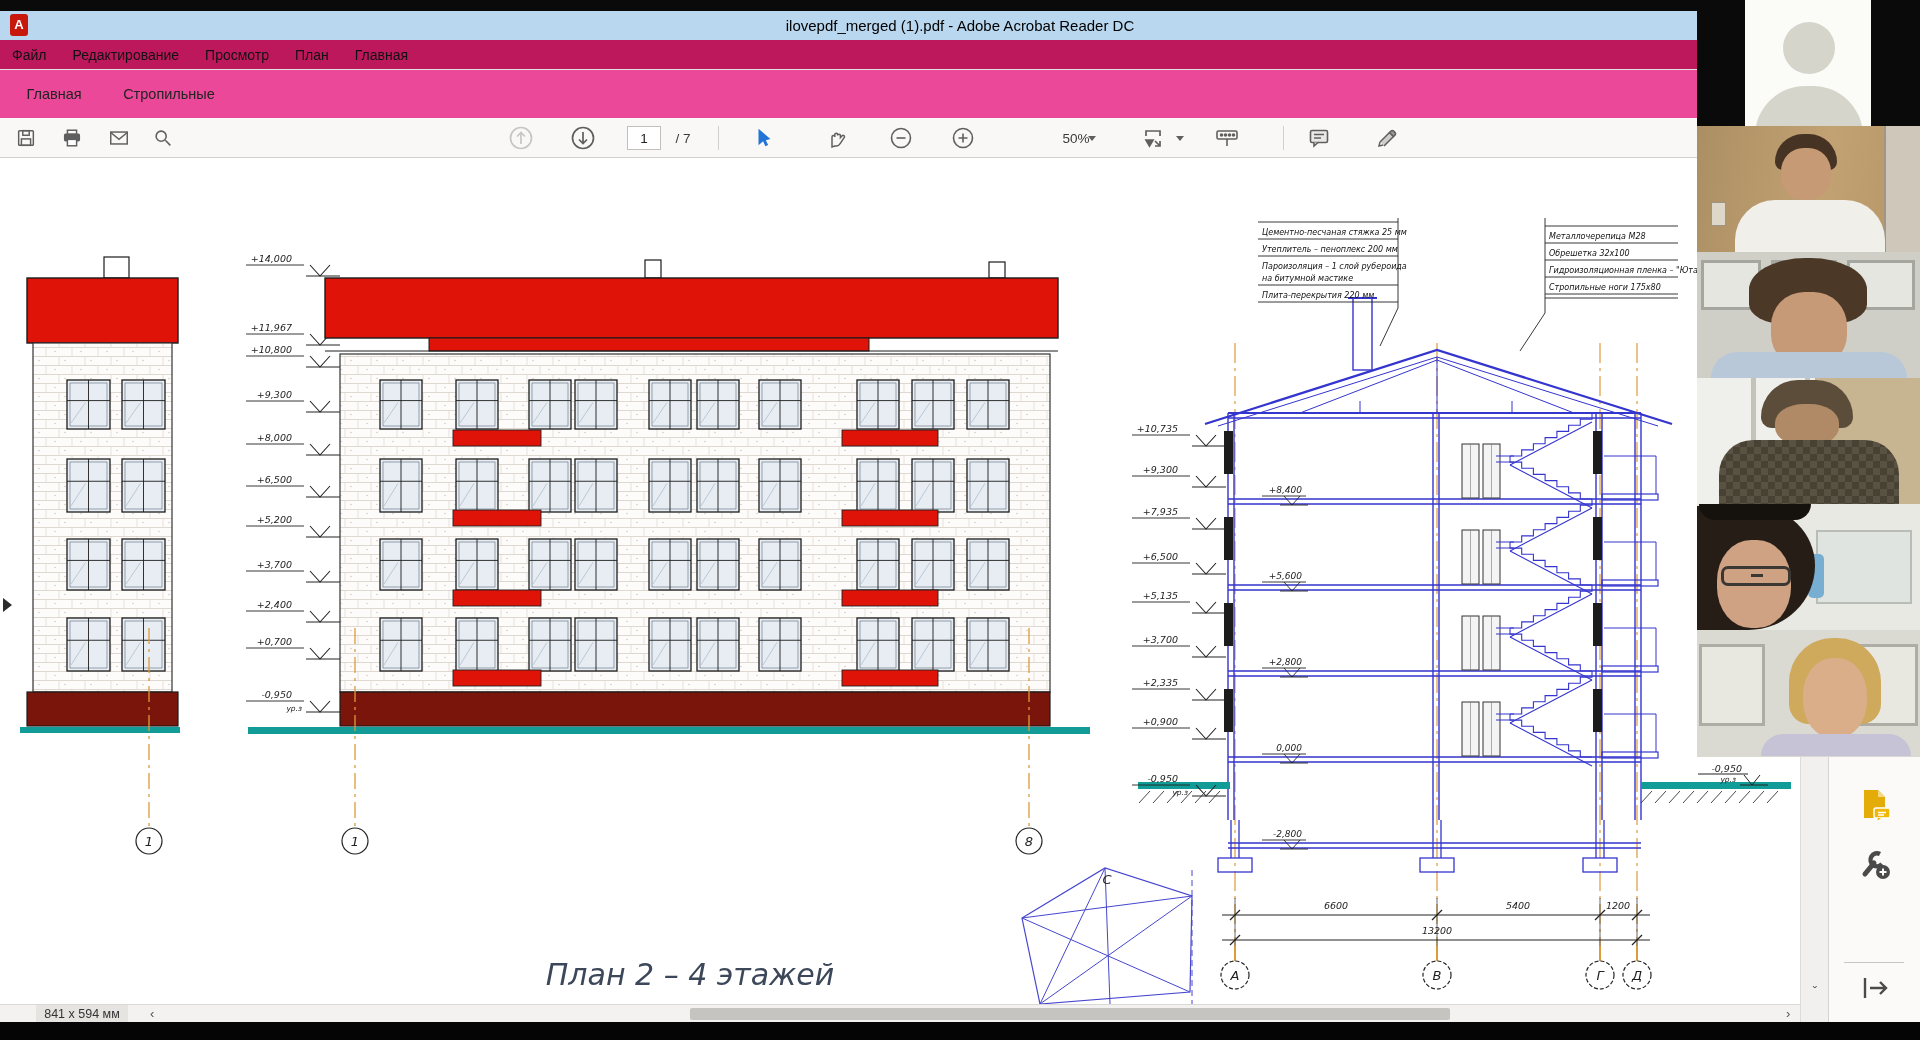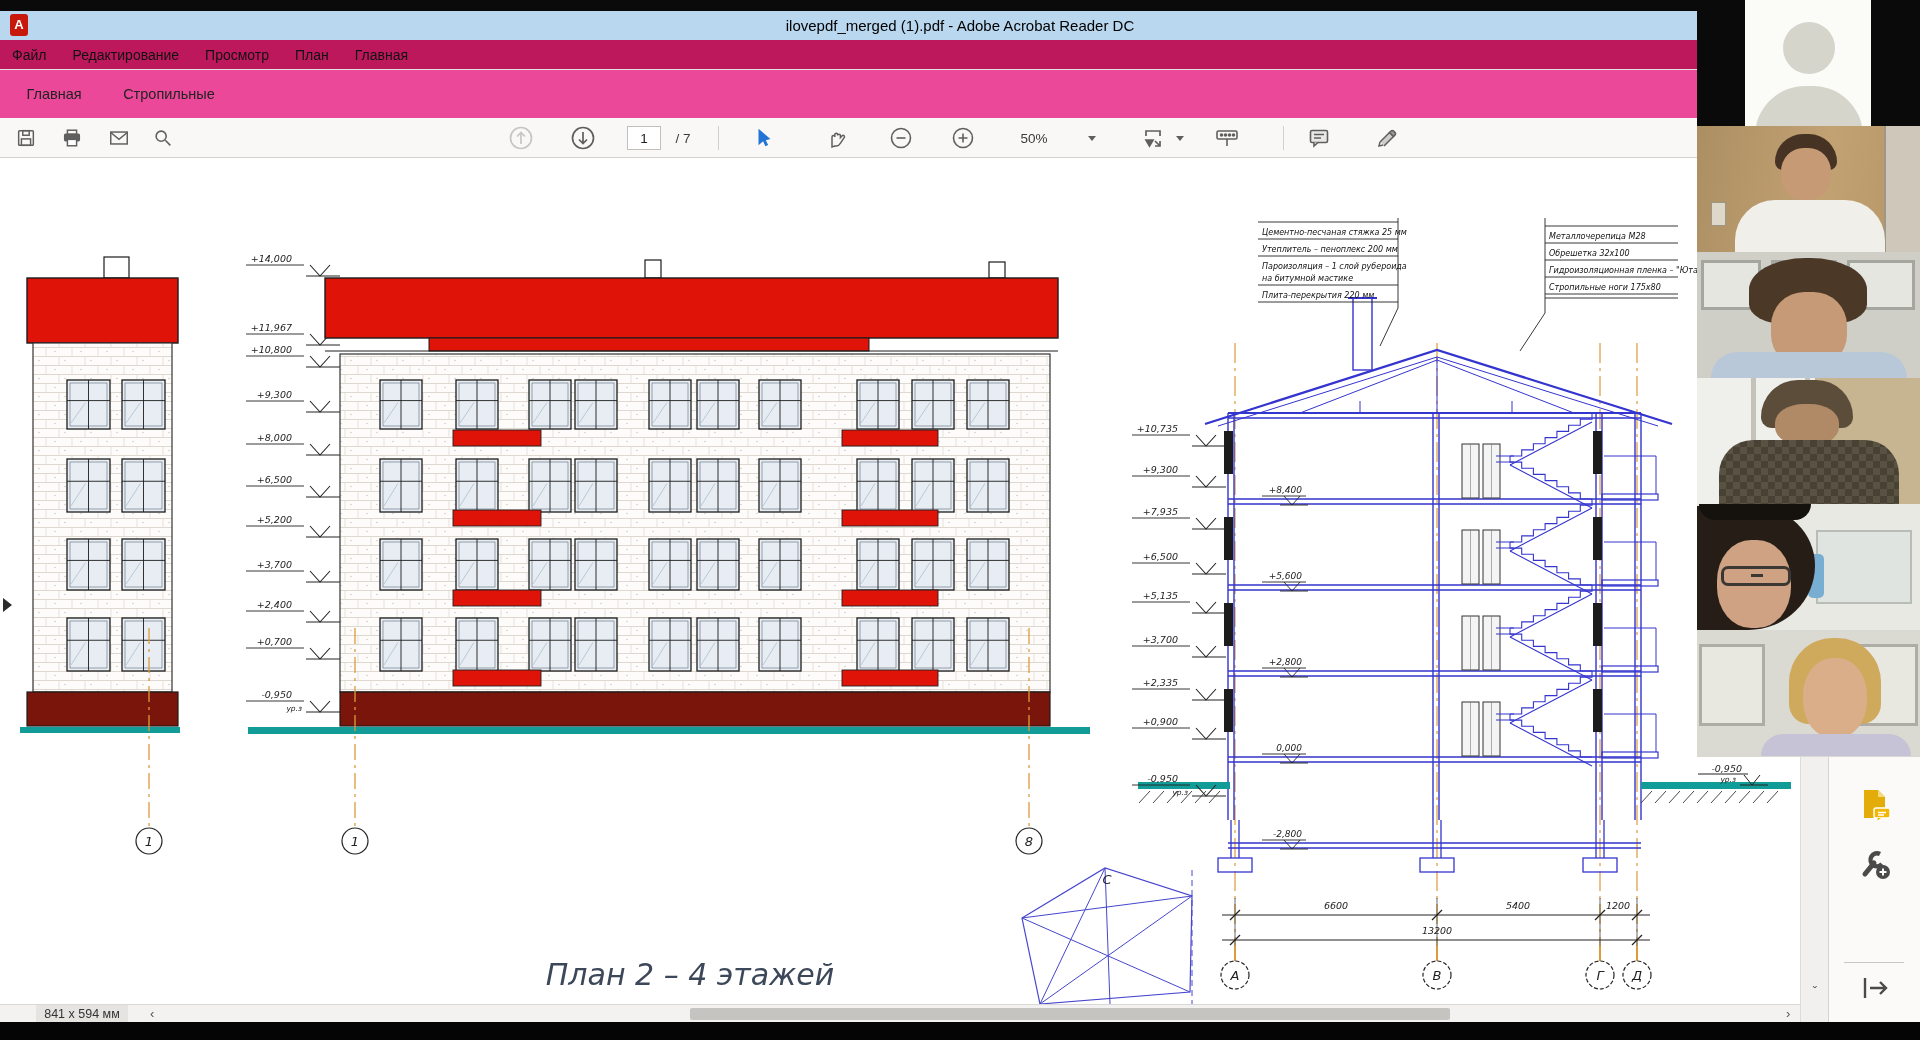--- a/index.html
+++ b/index.html
@@ -223,21 +223,21 @@
         </svg>
     </div>
     <div class="tb" style="left:948px;width:30px">
       <svg width="24" height="24" viewBox="0 0 24 24">
           <g fill="none" stroke="#5f5f5f" stroke-width="1.6">
             <circle cx="12" cy="12" r="9.5"></circle>
             <path d="M7.5 12 H16.5 M12 7.5 V16.5"></path>
           </g>
         </svg>
     </div>
-    <div class="tb tbtext" style="left:1012px;width:44px">50%</div>
+    <div class="tb tbtext" style="left:1054px;width:44px">50%</div>
     <div class="tb" style="left:1084px;width:16px">
         <span class="caret"></span>
       </div>
     <div class="tb" style="left:1138px;width:30px">
       <svg width="24" height="24" viewBox="0 0 24 24">
           <g fill="none" stroke="#5f5f5f" stroke-width="1.7">
             <path d="M5 10 V5 H19 V10"></path>
             <path d="M5 14 H12 L8.5 20 Z" fill="#5f5f5f"></path>
             <path d="M14 15 L19 20 M19 15 V20 H14"></path>
           </g>

